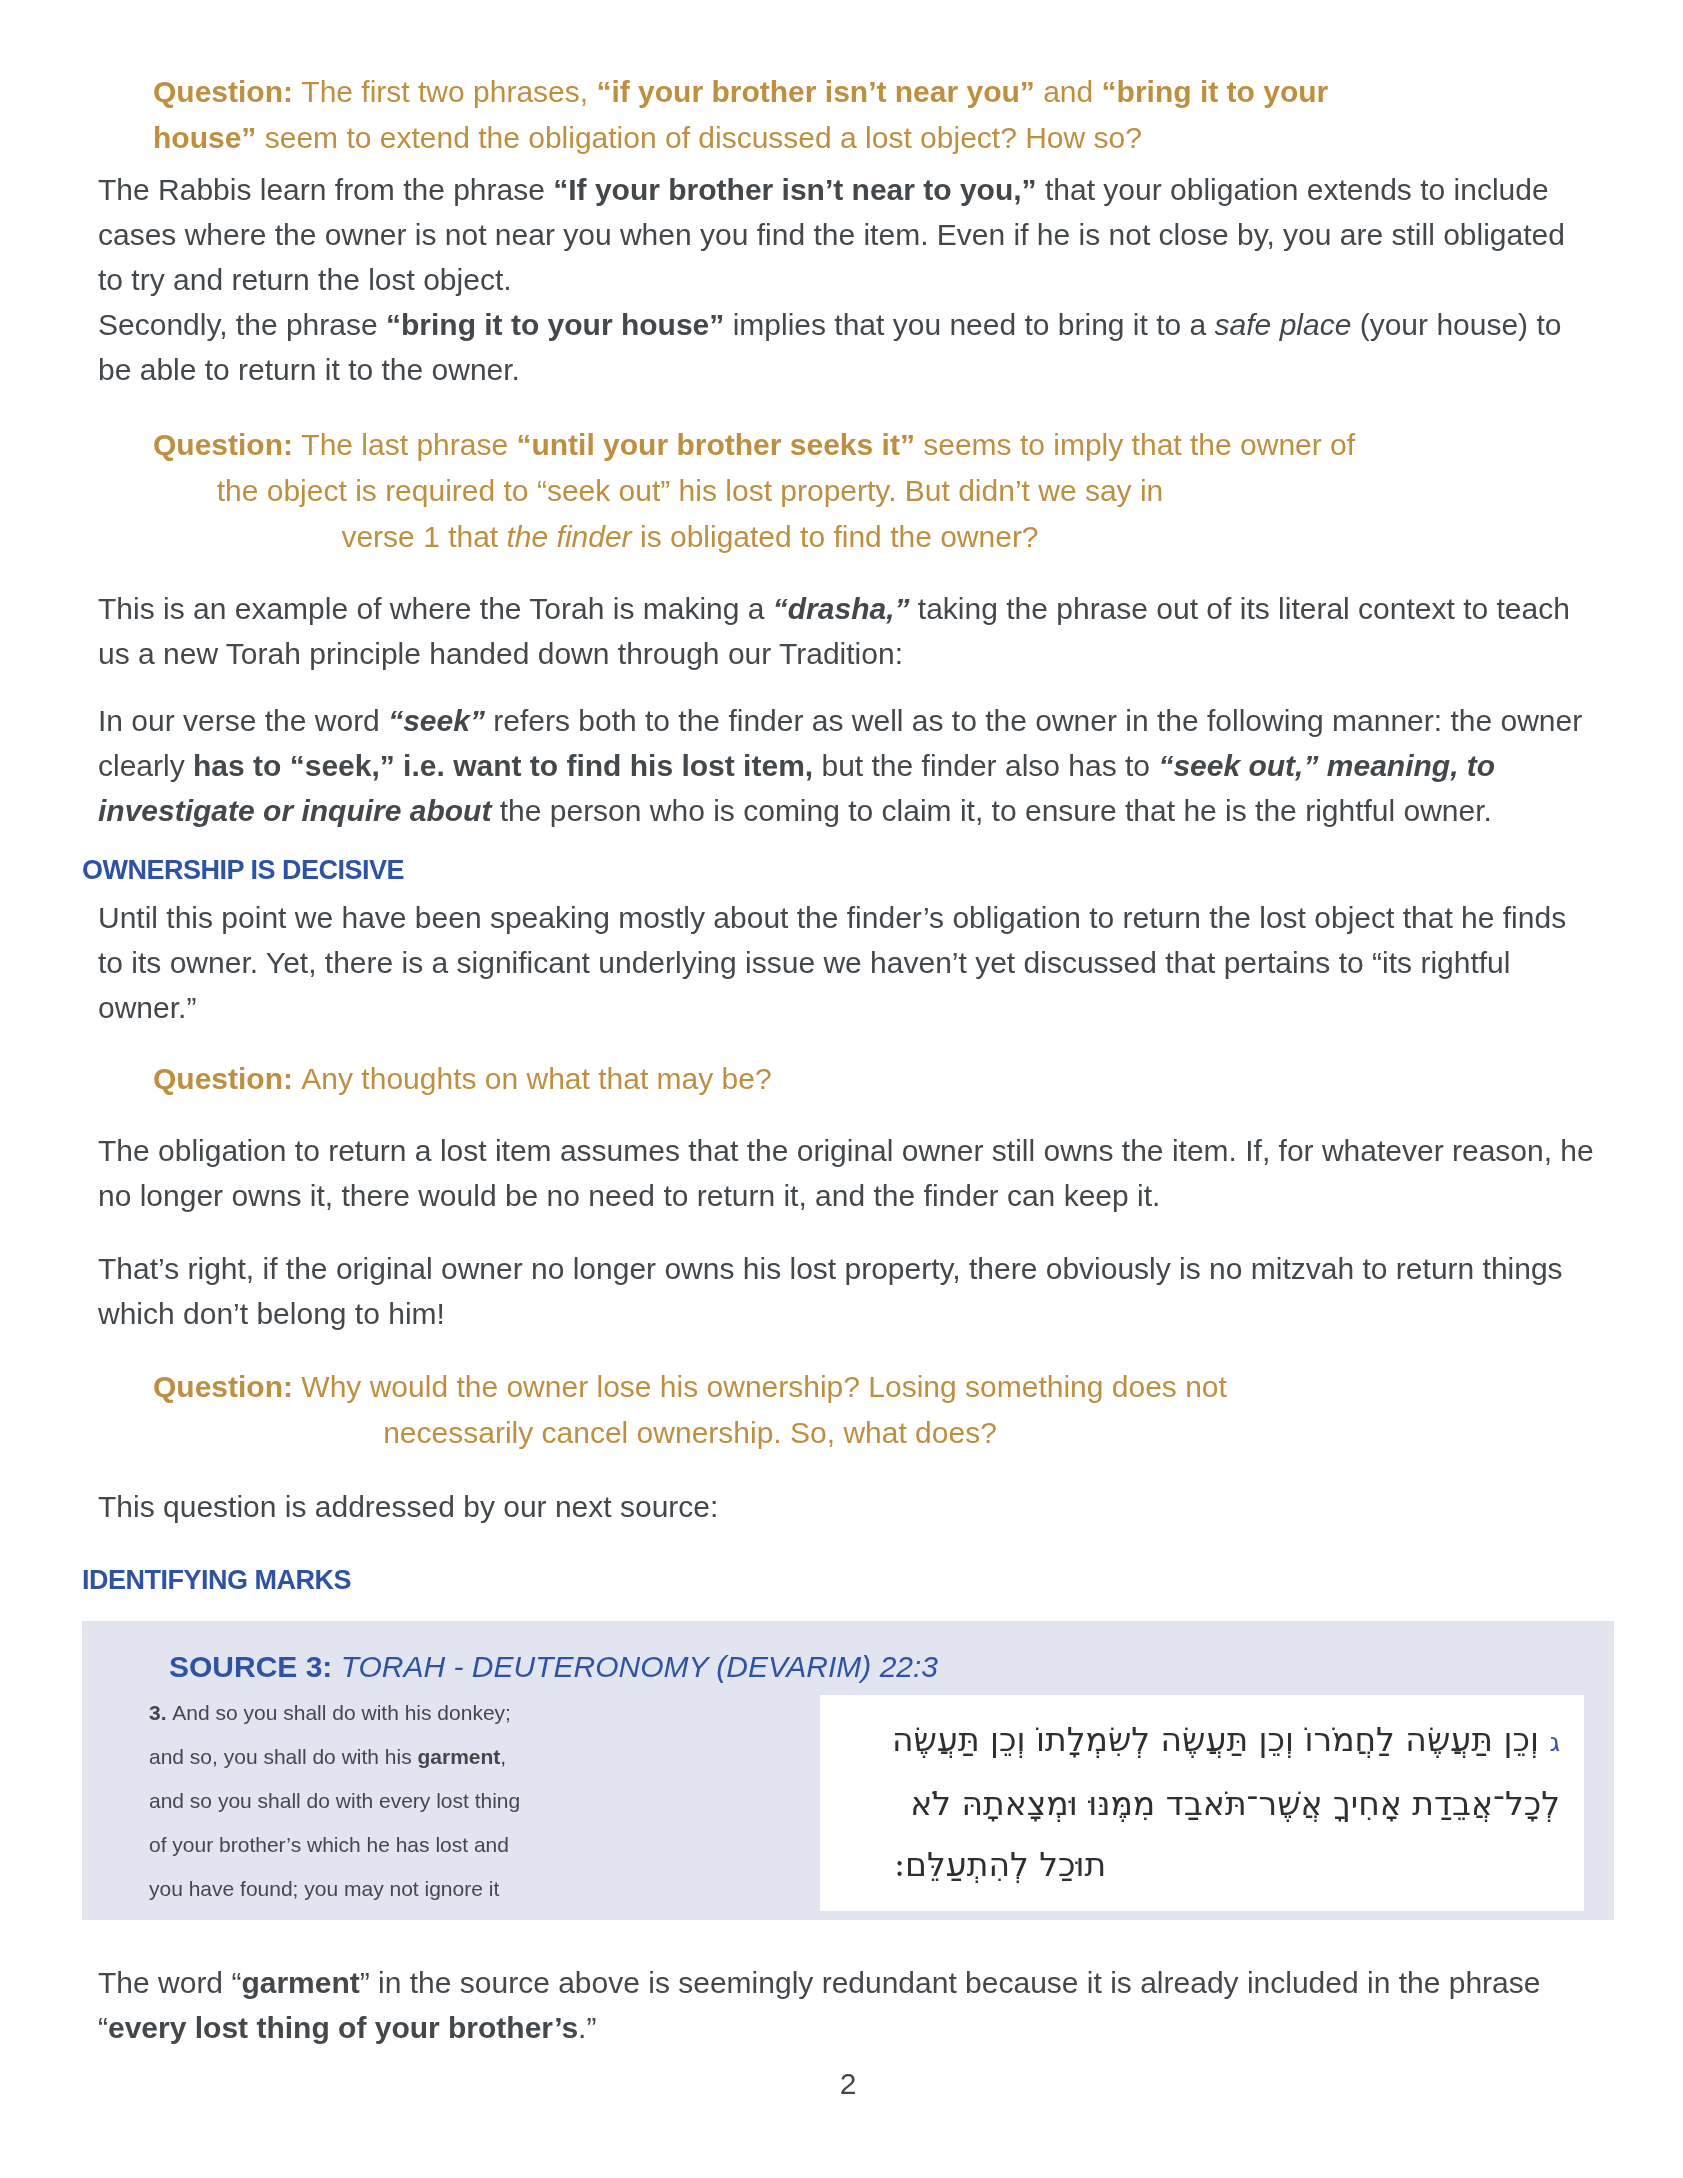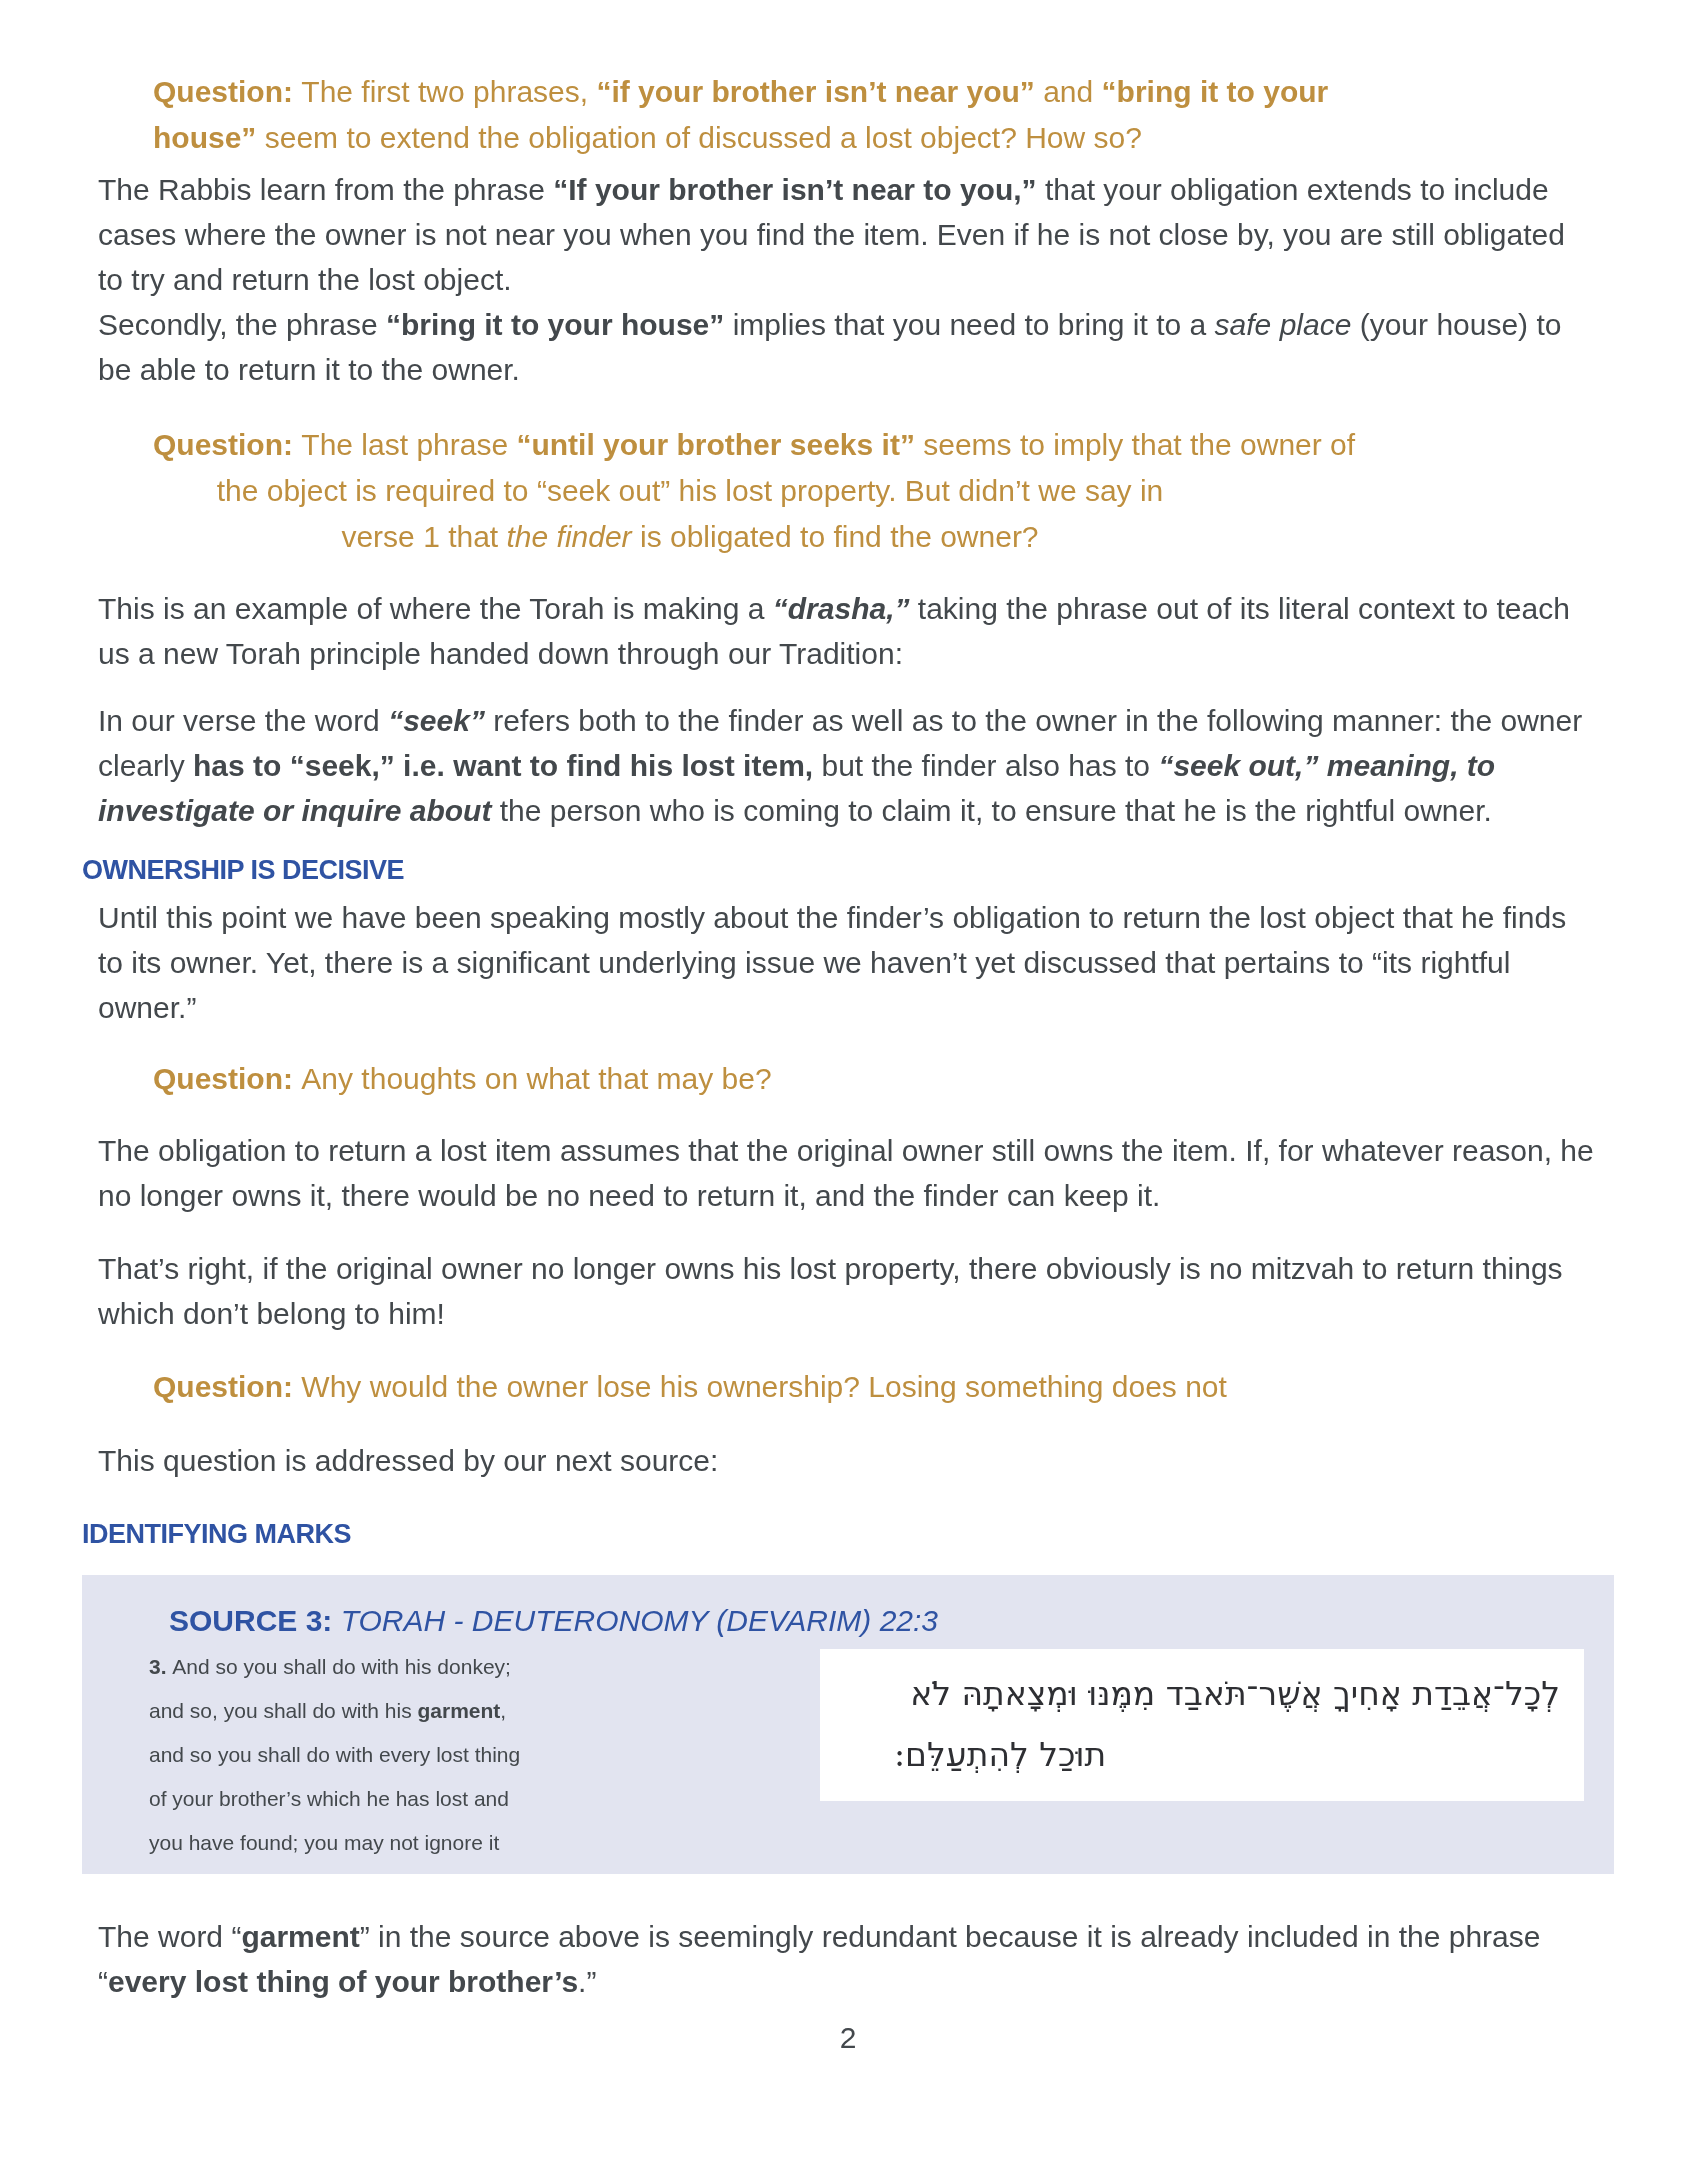--- a/index.html
+++ b/index.html
@@ -118,37 +118,39 @@
   <div class="q mt26">
     <div class="qline"><span class="b">Question: </span><span>Any thoughts on what that may be?</span></div>
   </div>
 
   <p class="bp mt26"><span><span>The obligation to return a lost item assumes that the original owner still owns the item. If, for whatever reason, he no longer owns it, there would be no need to return it, and the finder can keep it.</span></span></p>
 
   <p class="bp mt28"><span><span>That’s right, if the original owner no longer owns his lost property, there obviously is no mitzvah to return things which don’t belong to him!</span></span></p>
 
   <div class="q mt28">
     <div class="qline"><span class="b">Question: </span><span>Why would the owner lose his ownership? Losing something does not</span></div>
+    <div class="qline center"><span>necessarily cancel ownership. So, what does?</span></div>
   </div>
 
   <p class="bp mt28"><span><span>This question is addressed by our next source:</span></span></p>
 
   <div class="heading mt30">IDENTIFYING MARKS</div>
 
   <div class="source-box">
     <div class="source-label"><span class="b blue">SOURCE 3: </span><span class="i blue">TORAH - DEUTERONOMY (DEVARIM) 22:3</span></div>
     <div class="source-row">
       <div class="source-english">
         <div class="eline"><span class="b">3. </span><span>And so you shall do with his donkey;</span></div>
         <div class="eline"><span>and so, you shall do with his </span><span class="b">garment</span><span>,</span></div>
         <div class="eline"><span>and so you shall do with every lost thing</span></div>
         <div class="eline"><span>of your brother’s which he has lost and</span></div>
         <div class="eline"><span>you have found; you may not ignore it</span></div>
       </div>
       <div class="hebrew-panel">
+        <div class="heb-line"><span class="verse-letter">ג</span><span> וְכֵן תַּעֲשֶׂה לַחֲמֹרוֹ וְכֵן תַּעֲשֶׂה לְשִׂמְלָתוֹ וְכֵן תַּעֲשֶׂה</span></div>
         <div class="heb-line"><span>לְכָל־אֲבֵדַת אָחִיךָ אֲשֶׁר־תֹּאבַד מִמֶּנּוּ וּמְצָאתָהּ לֹא</span></div>
         <div class="heb-line last"><span>תוּכַל לְהִתְעַלֵּם:</span></div>
       </div>
     </div>
   </div>
 
   <p class="bp mt40"><span><span>The word “</span><span class="b">garment</span><span>” in the source above is seemingly redundant because it is already included in the phrase “</span><span class="b">every lost thing of your brother’s</span><span>.”</span></span></p>
 
   <div class="page-num mt14">2</div>
 

